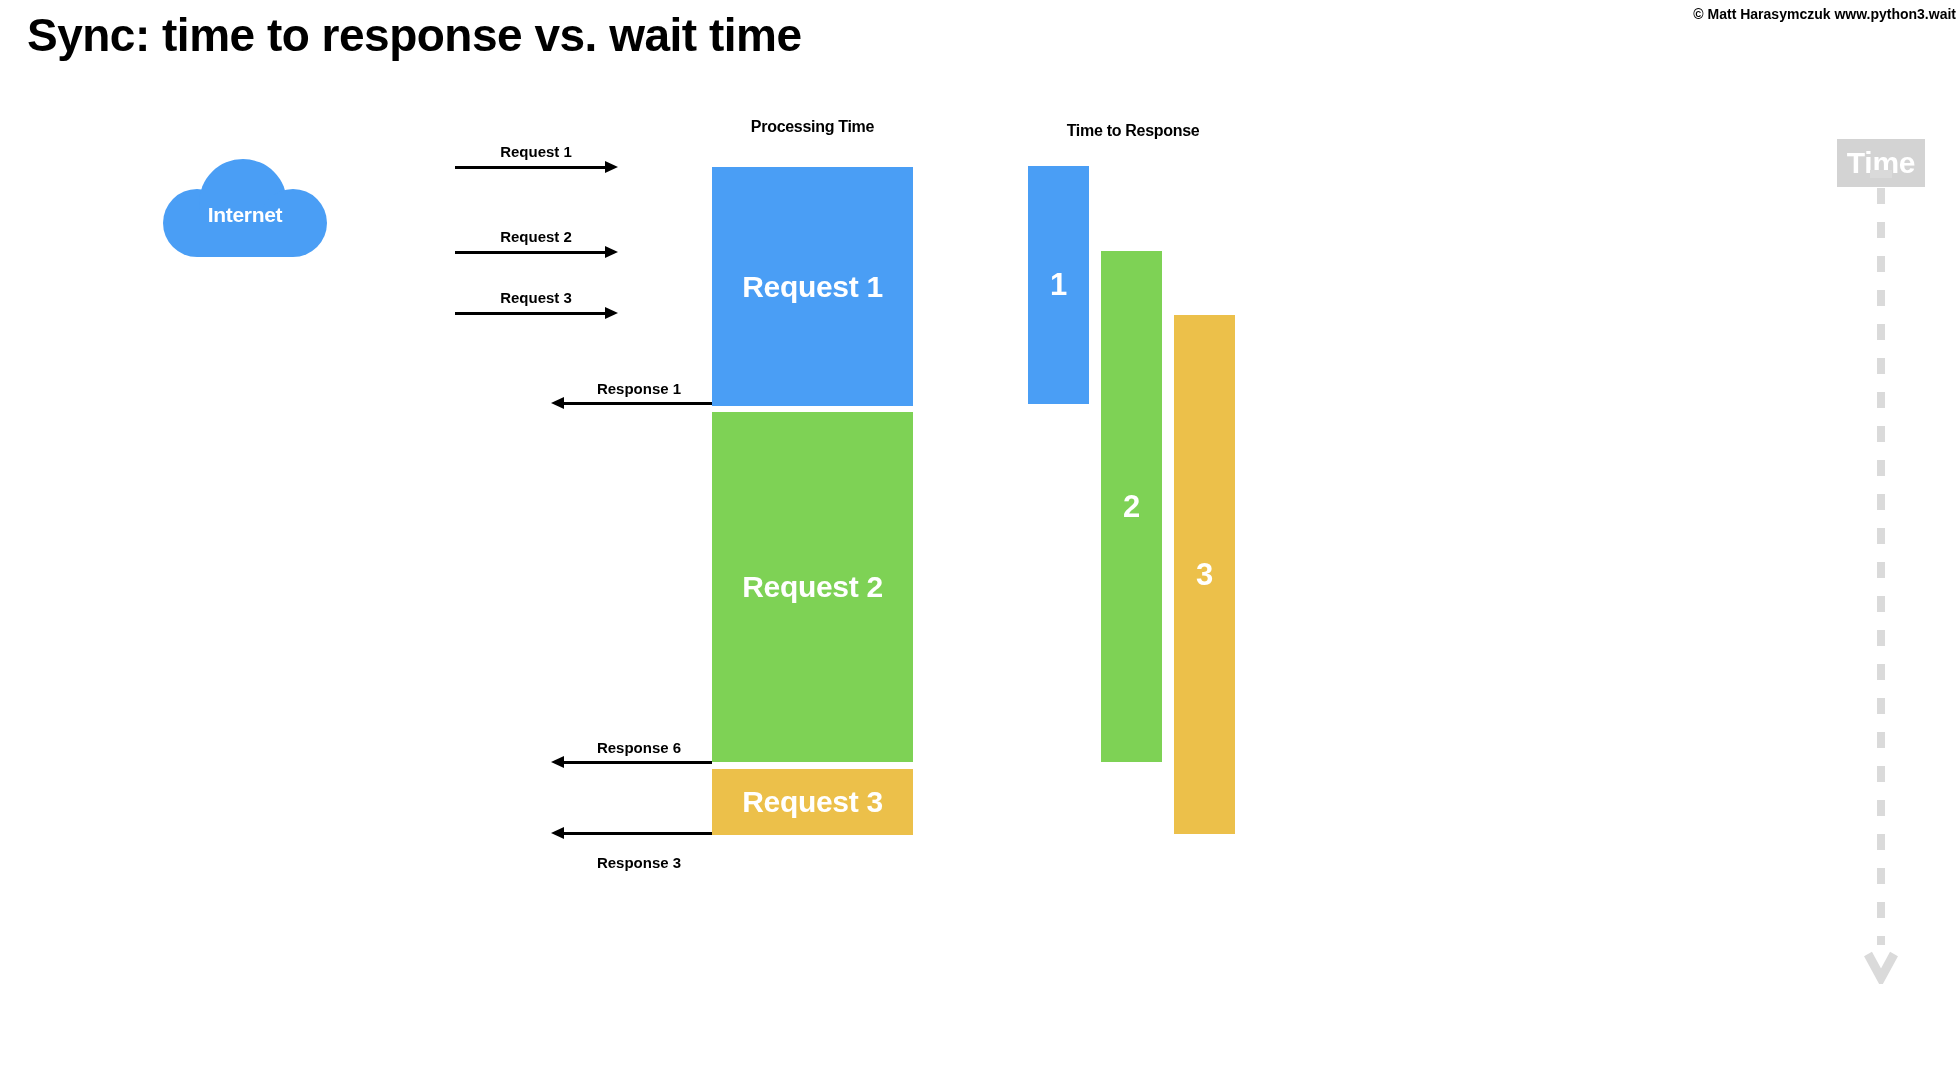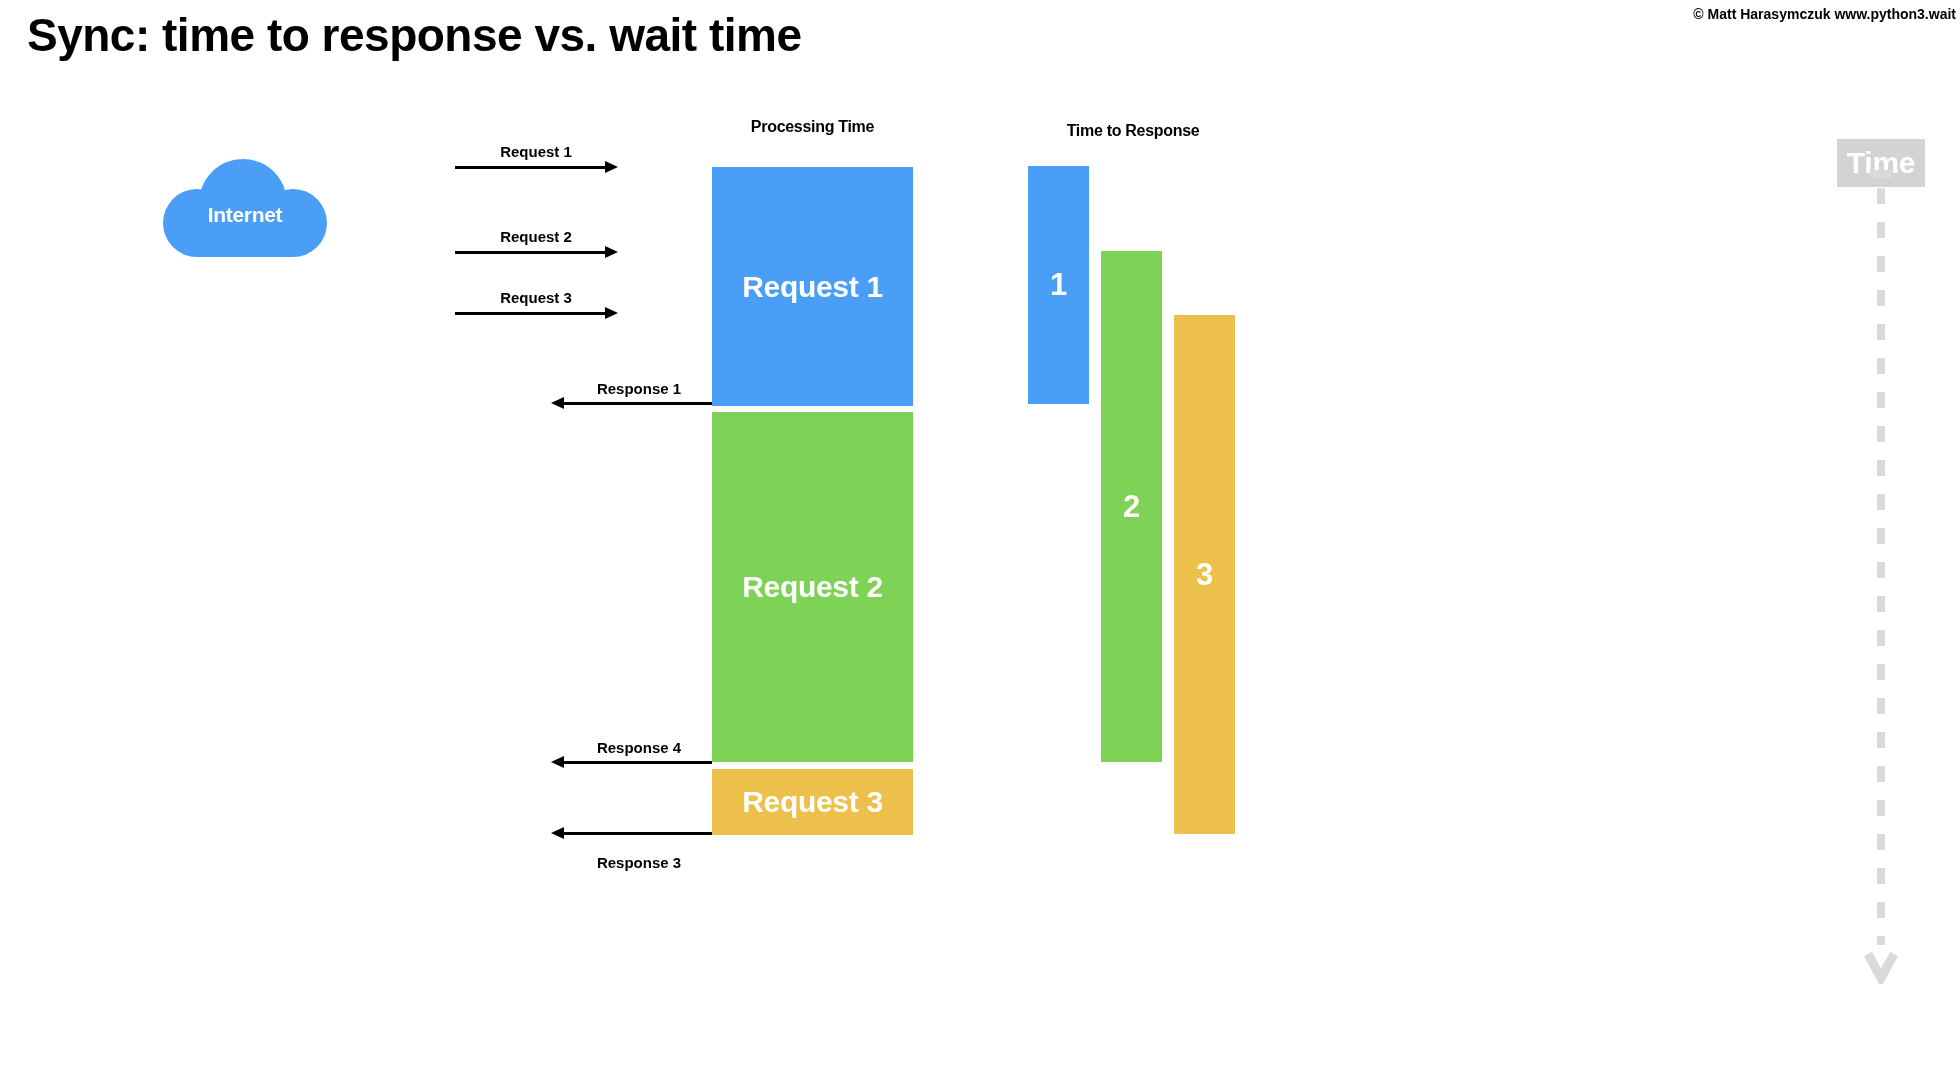--- a/index.html
+++ b/index.html
@@ -78,21 +78,21 @@
 
   <div class="arrow-label" style="left:455px;top:229px;">Request 2</div>
   <div class="arrow right" style="left:455px;top:251px;width:150px;"></div>
 
   <div class="arrow-label" style="left:455px;top:290px;">Request 3</div>
   <div class="arrow right" style="left:455px;top:312px;width:150px;"></div>
 
   <div class="arrow-label" style="left:558px;top:381px;">Response 1</div>
   <div class="arrow left" style="left:564px;top:402px;width:148px;"></div>
 
-  <div class="arrow-label" style="left:558px;top:740px;">Response 4</div>
+  <div class="arrow-label" style="left:558px;top:740px;">Response 6</div>
   <div class="arrow left" style="left:564px;top:761px;width:148px;"></div>
 
   <div class="arrow-label" style="left:558px;top:811px;margin-top:44px;">Response 3</div>
   <div class="arrow left" style="left:564px;top:832px;width:148px;"></div>
 
   <div class="col-header" style="left:712px;width:201px;top:118px;">Processing Time</div>
   <div class="block block-1" style="background-color: rgb(74, 158, 245);">
     <span>Request 1</span>
   </div>
   <div class="block block-2" style="background-color: rgb(126, 210, 85);">

